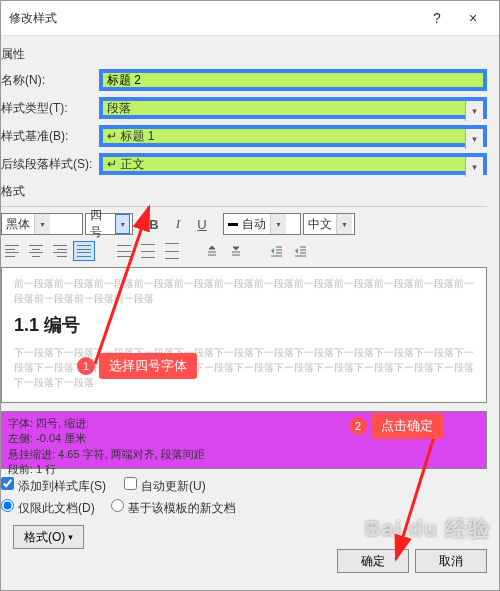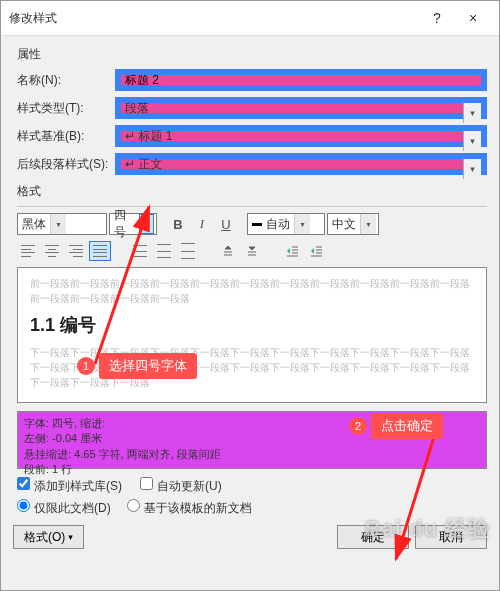--- a/index.html
+++ b/index.html
@@ -1,26 +1,26 @@
 <!DOCTYPE html>
 <html><head>
 <meta charset="utf-8">
 <style>
 * { box-sizing: border-box; margin: 0; padding: 0; font-family: "Microsoft YaHei", SimSun, sans-serif; }
 body { background: #f0f0f0; width: 500px; height: 591px; overflow: hidden; position: relative; }
 .dialog { width: 500px; height: 591px; background: #f0f0f0; border: 1px solid #999; position: relative; }
 .titlebar { height: 30px; background: #fff; display: flex; align-items: center; padding: 17px 8px; border-bottom: 1px solid #ddd; }
 .titlebar .title { flex: 1; font-size: 12px; color: #333; }
 .titlebar .tbtn { width: 36px; height: 28px; display: flex; align-items: center; justify-content: center; font-size: 14px; color: #333; cursor: pointer; }
-.content { padding: 6px 12px 0 16px; font-size: 12px; color: #333; }
+.content { padding: 6px 12px 0 0; font-size: 12px; color: #333; }
 .section-label { font-size: 12px; margin: 4px 0 6px 0; }
 .row { display: flex; align-items: center; margin-bottom: 6px; }
 .row label { width: 98px; font-size: 12px; }
 .row .field { flex: 1; }
-input[type=text], select, .combo { width: 100%; height: 22px; border: 6px solid #3b82f6; background: #ec4899; font-size: 12px; padding: 0 4px; }
+input[type=text], select, .combo { width: 100%; height: 22px; border: 4px solid #3b82f6; background: #bef264; font-size: 12px; padding: 0 4px; }
 .combo { display: flex; align-items: center; position: relative; }
 .combo span { flex: 1; }
 .combo .dd { width: 18px; height: 20px; border-left: 1px solid #aaa; display: flex; align-items: center; justify-content: center; font-size: 9px; color: #555; background: #efefef; position: absolute; right: 0; top: 0; }
 .divider { height: 1px; background: #ccc; margin: 6px 0; }
 .toolbar { display: flex; align-items: center; gap: 2px; margin-bottom: 4px; flex-wrap: nowrap; }
 .tb-select { height: 22px; border: 1px solid #7a7a7a; background: #fff; display: flex; align-items: center; font-size: 12px; padding: 0 2px 0 4px; position: relative; }
 .tb-select .dd { width: 16px; height: 20px; display: flex; align-items: center; justify-content: center; font-size: 8px; color: #555; margin-left: 4px; border-left: 1px solid #ccc; background: #eaeaea; }
 .tb-select.size .dd { border: 1px solid #2a7bde; background: #cde6ff; }
 .tb-btn { width: 22px; height: 22px; display: flex; align-items: center; justify-content: center; font-size: 13px; color: #555; border: 1px solid transparent; }
 .tb-sep { width: 6px; }
@@ -30,21 +30,21 @@
 .align-lines { width: 14px; height: 12px; display: flex; flex-direction: column; justify-content: space-between; }
 .align-lines div { height: 1px; background: #777; }
 .preview { border: 1px solid #888; background: #fff; height: 136px; padding: 8px 12px; overflow: hidden; font-size: 10px; color: #bbb; line-height: 1.5; }
 .preview .lorem { word-break: break-all; }
 .preview .heading { color: #222; font-size: 18px; font-weight: bold; margin: 6px 0; }
 .desc-box { border: 1px solid #888; background: #d946ef; height: 58px; padding: 4px 6px; font-size: 11px; color: #333; line-height: 1.4; margin-top: 8px; }
 .checks { display: flex; gap: 18px; margin: 8px 0 4px 0; align-items: center; font-size: 12px; }
 .checks input { margin-right: 4px; accent-color: #2a7bde; }
 .radios { display: flex; gap: 16px; margin: 2px 0 8px 0; align-items: center; font-size: 12px; }
 .radios input { margin-right: 4px; }
-.bottom { display: flex; align-items: flex-start; padding: 0 12px 10px 12px; }
+.bottom { display: flex; align-items: flex-start; padding: 0 12px 10px 12px; flex-direction: column; }
 .format-btn { height: 24px; padding: 0 10px; border: 1px solid #888; background: #e8e8e8; font-size: 12px; display: flex; align-items: center; gap: 3px; }
 .ok-cancel { margin-left: auto; display: flex; gap: 6px; }
 .btn { width: 72px; height: 24px; border: 1px solid #888; background: #e8e8e8; font-size: 12px; }
 .annotation { position: absolute; z-index: 50; pointer-events: none; }
 .anno-bubble { background: #ff4f4f; color: #fff; font-size: 13px; padding: 4px 10px; border-radius: 3px; display: inline-block; }
 .anno-num { width: 18px; height: 18px; border-radius: 50%; background: #ff4f4f; color: #fff; font-size: 11px; display: inline-flex; align-items: center; justify-content: center; margin-right: 4px; }
 svg.arrow { position: absolute; top: 0; left: 0; z-index: 40; pointer-events: none; }
 .watermark { position: absolute; right: 8px; bottom: 46px; color: rgba(255,255,255,.55); font-size: 22px; font-weight: bold; text-shadow: 0 0 3px rgba(0,0,0,.4); letter-spacing: 1px; }
 </style>
 </head>
@@ -92,21 +92,21 @@
           <span>↵ 正文</span>
           <div class="dd">▾</div>
         </div>
       </div>
     </div>
 
     <div class="section-label" style="margin-top:8px">格式</div>
     <div class="divider"></div>
 
     <div class="toolbar">
-      <div class="tb-select" style="width:90px">
+      <div class="tb-select" style="width:82px">
         <span>黑体</span>
           <div class="dd">▾</div>
       </div>
       <div class="tb-select size" style="width:48px">
         <span>四号</span>
           <div class="dd">▾</div>
       </div>
       <div class="tb-sep"></div>
       <div class="tb-btn" style="font-weight:bold">B</div>
       <div class="tb-btn" style="font-style:italic;font-family:serif">I</div>

